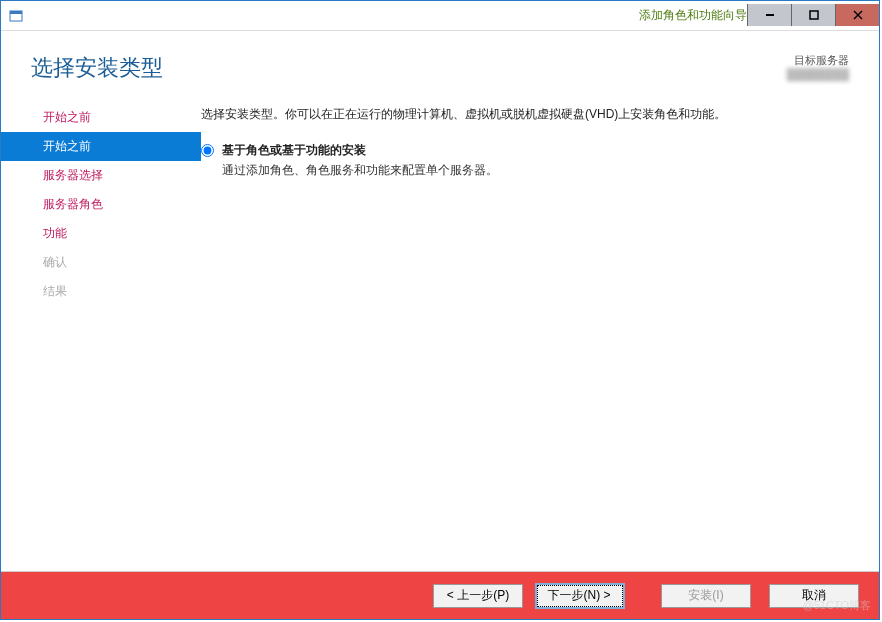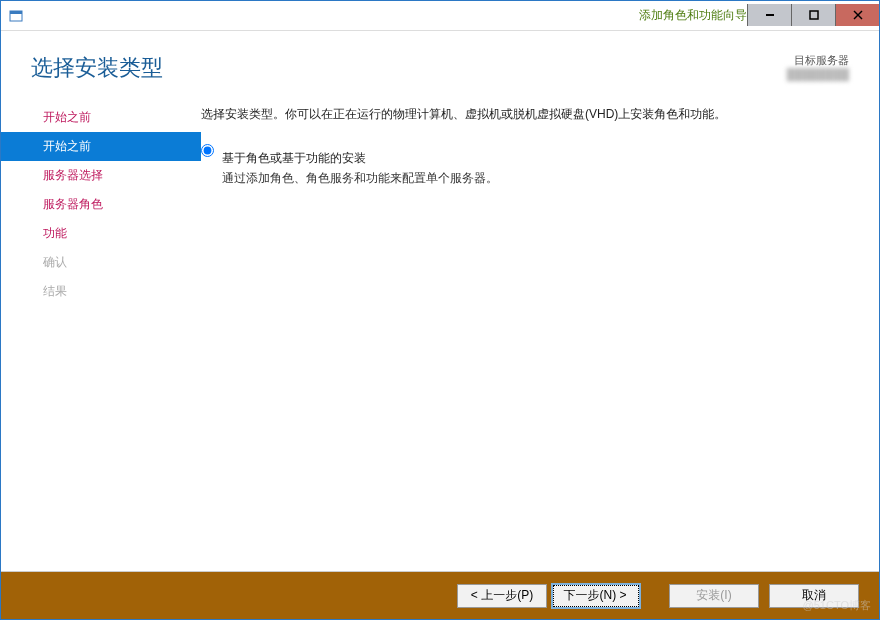--- a/index.html
+++ b/index.html
@@ -21,24 +21,24 @@
   .sidebar { width: 200px; padding-top: 10px; }
   .side-item { padding: 6px 10px 6px 42px; font-size: 12px; color: #be185d; cursor: pointer; }
   .side-item.active { background: #0b7cd6; color: #fff; }
   .side-item.disabled { color: #aaa; cursor: default; }
 
   .main { flex: 1; padding: 12px 28px 0 0; font-size: 12px; color: #222; }
   .instr { margin-bottom: 18px; line-height: 1.6; }
   .opt { display: flex; align-items: flex-start; margin-bottom: 14px; }
   .opt input[type=radio] { margin: 2px 8px 0 0; }
   .opt-body { flex: 1; }
-  .opt-title { font-weight: normal; margin-bottom: 2px; margin-top: 8px; }
+  .opt-title { font-weight: bold; margin-bottom: 2px; }
   .opt-desc { color: #333; line-height: 1.5; }
 
-  .footer { position: absolute; bottom: 0; left: 0; right: 0; height: 48px; border-top: 1px solid #ccc; display: flex; align-items: center; justify-content: flex-end; padding-right: 20px; gap: 4px; background: #a16207; }
+  .footer { position: absolute; bottom: 0; left: 0; right: 0; height: 48px; border-top: 1px solid #ccc; display: flex; align-items: center; justify-content: flex-end; padding-right: 20px; gap: 12px; background: #ef4444; }
   .footer button { height: 24px; min-width: 90px; font-size: 12px; background: #f2f2f2; border: 1px solid #999; margin-left: 6px; padding: 0 10px; cursor: pointer; }
   .footer button.adj { margin-left: 0; border-left: none; }
   .footer button.disabled { color: #999; cursor: default; }
   .footer button.focus { outline: 1px dotted #000; outline-offset: -3px; border: 2px solid #7eb1dc; height: 26px; padding-left: 8px; }
   .watermark { position: absolute; right: 8px; bottom: 6px; font-size: 11px; color: #ccc; opacity: .5; pointer-events: none; text-align: center; }
 </style>
 </head>
 <body>
 
 <div class="window">

